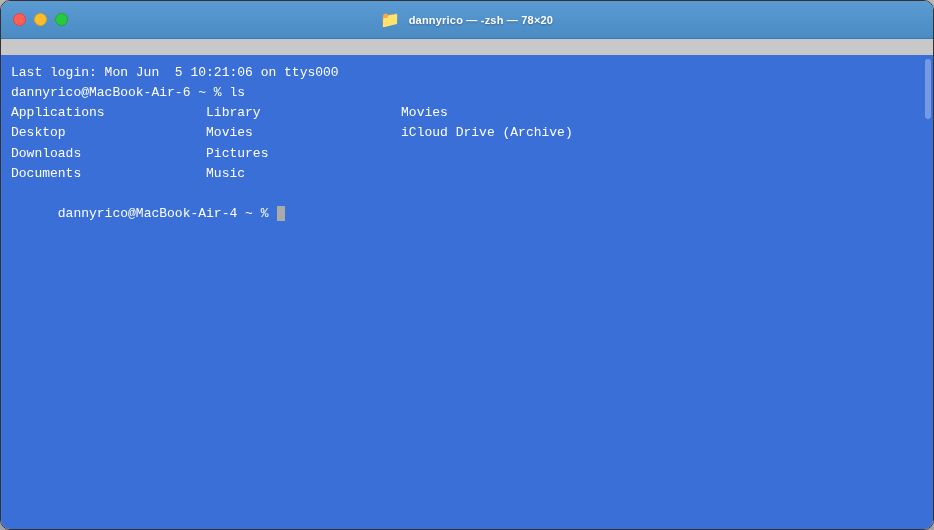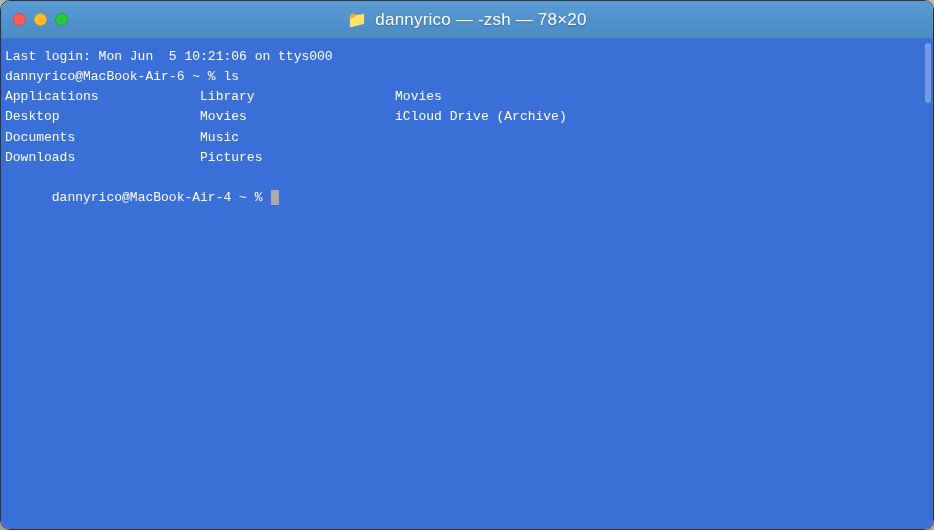--- a/index.html
+++ b/index.html
@@ -60,36 +60,37 @@
       align-items: center;
       gap: 8px;
     }
 
     .folder-icon {
       font-size: 16px;
     }
 
     .title-text {
       color: #fff;
-      font-size: 17px;
-      font-weight: 400;
+      font-size: 11px;
+      font-weight: 700;
       text-shadow: 0 1px 2px rgba(0,0,0,0.3);
       letter-spacing: 0.2px;
     }
 
     .terminal-body {
       background: #3a6fd8;
       flex: 1;
-      padding: 8px 4px;
+      padding: 8px 10px;
       font-family: 'Menlo', 'Monaco', 'Courier New', monospace;
       font-size: 13px;
       color: #ffffff;
       line-height: 1.4;
       overflow: hidden;
       position: relative;
+      margin-top: 16px;
     }
 
     .terminal-line {
       white-space: pre;
       line-height: 1.55;
     }
 
     .cursor {
       display: inline-block;
       width: 8px;
@@ -122,20 +123,20 @@
     <div class="title-content">
       <span class="folder-icon">📁</span>
       <span class="title-text">dannyrico — -zsh — 78×20</span>
     </div>
   </div>
   <div class="terminal-body">
     <div class="terminal-line">Last login: Mon Jun  5 10:21:06 on ttys000</div>
     <div class="terminal-line">dannyrico@MacBook-Air-6 ~ % ls</div>
     <div class="terminal-line">Applications             Library                  Movies</div>
     <div class="terminal-line">Desktop                  Movies                   iCloud Drive (Archive)</div>
+    <div class="terminal-line">Downloads                Pictures</div>
     <div class="terminal-line">Documents                Music</div>
-    <div class="terminal-line">Downloads                Pictures</div>
     <div class="terminal-line">
       <span>dannyrico@MacBook-Air-4 ~ % </span><span class="cursor"></span>
     </div>
     <div class="scrollbar"></div>
   </div>
 </div>
 
 </body></html>

